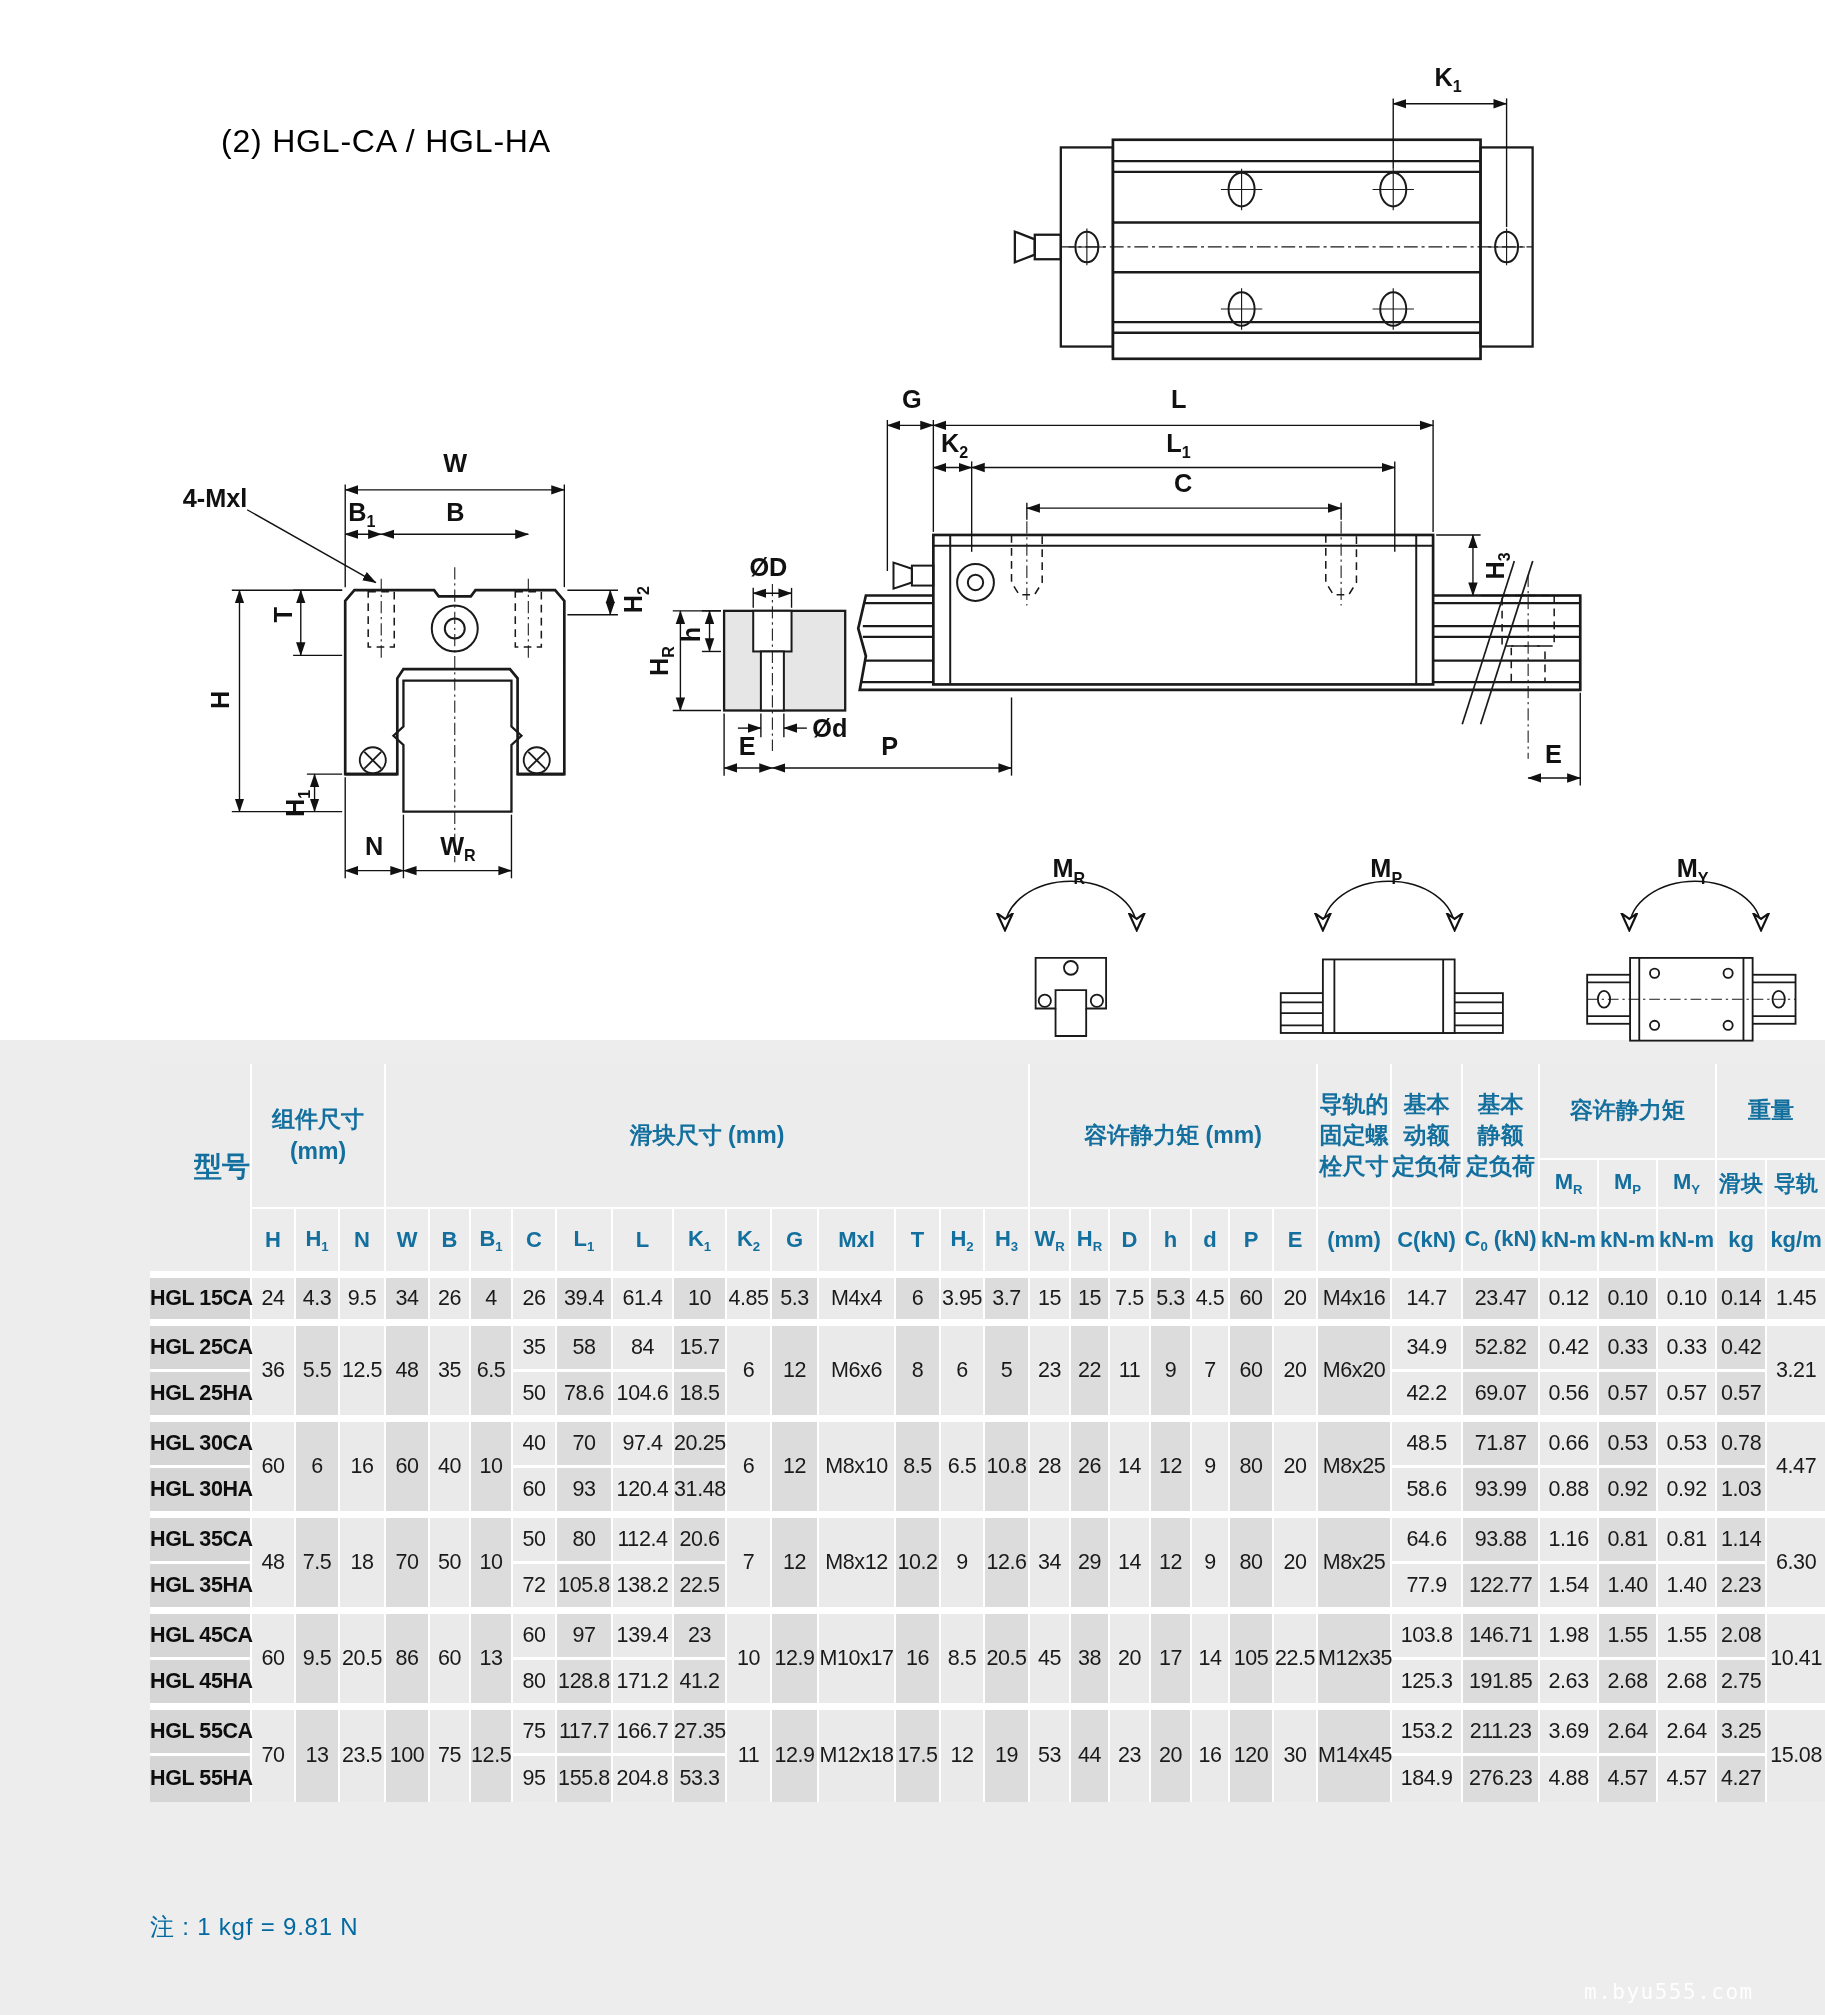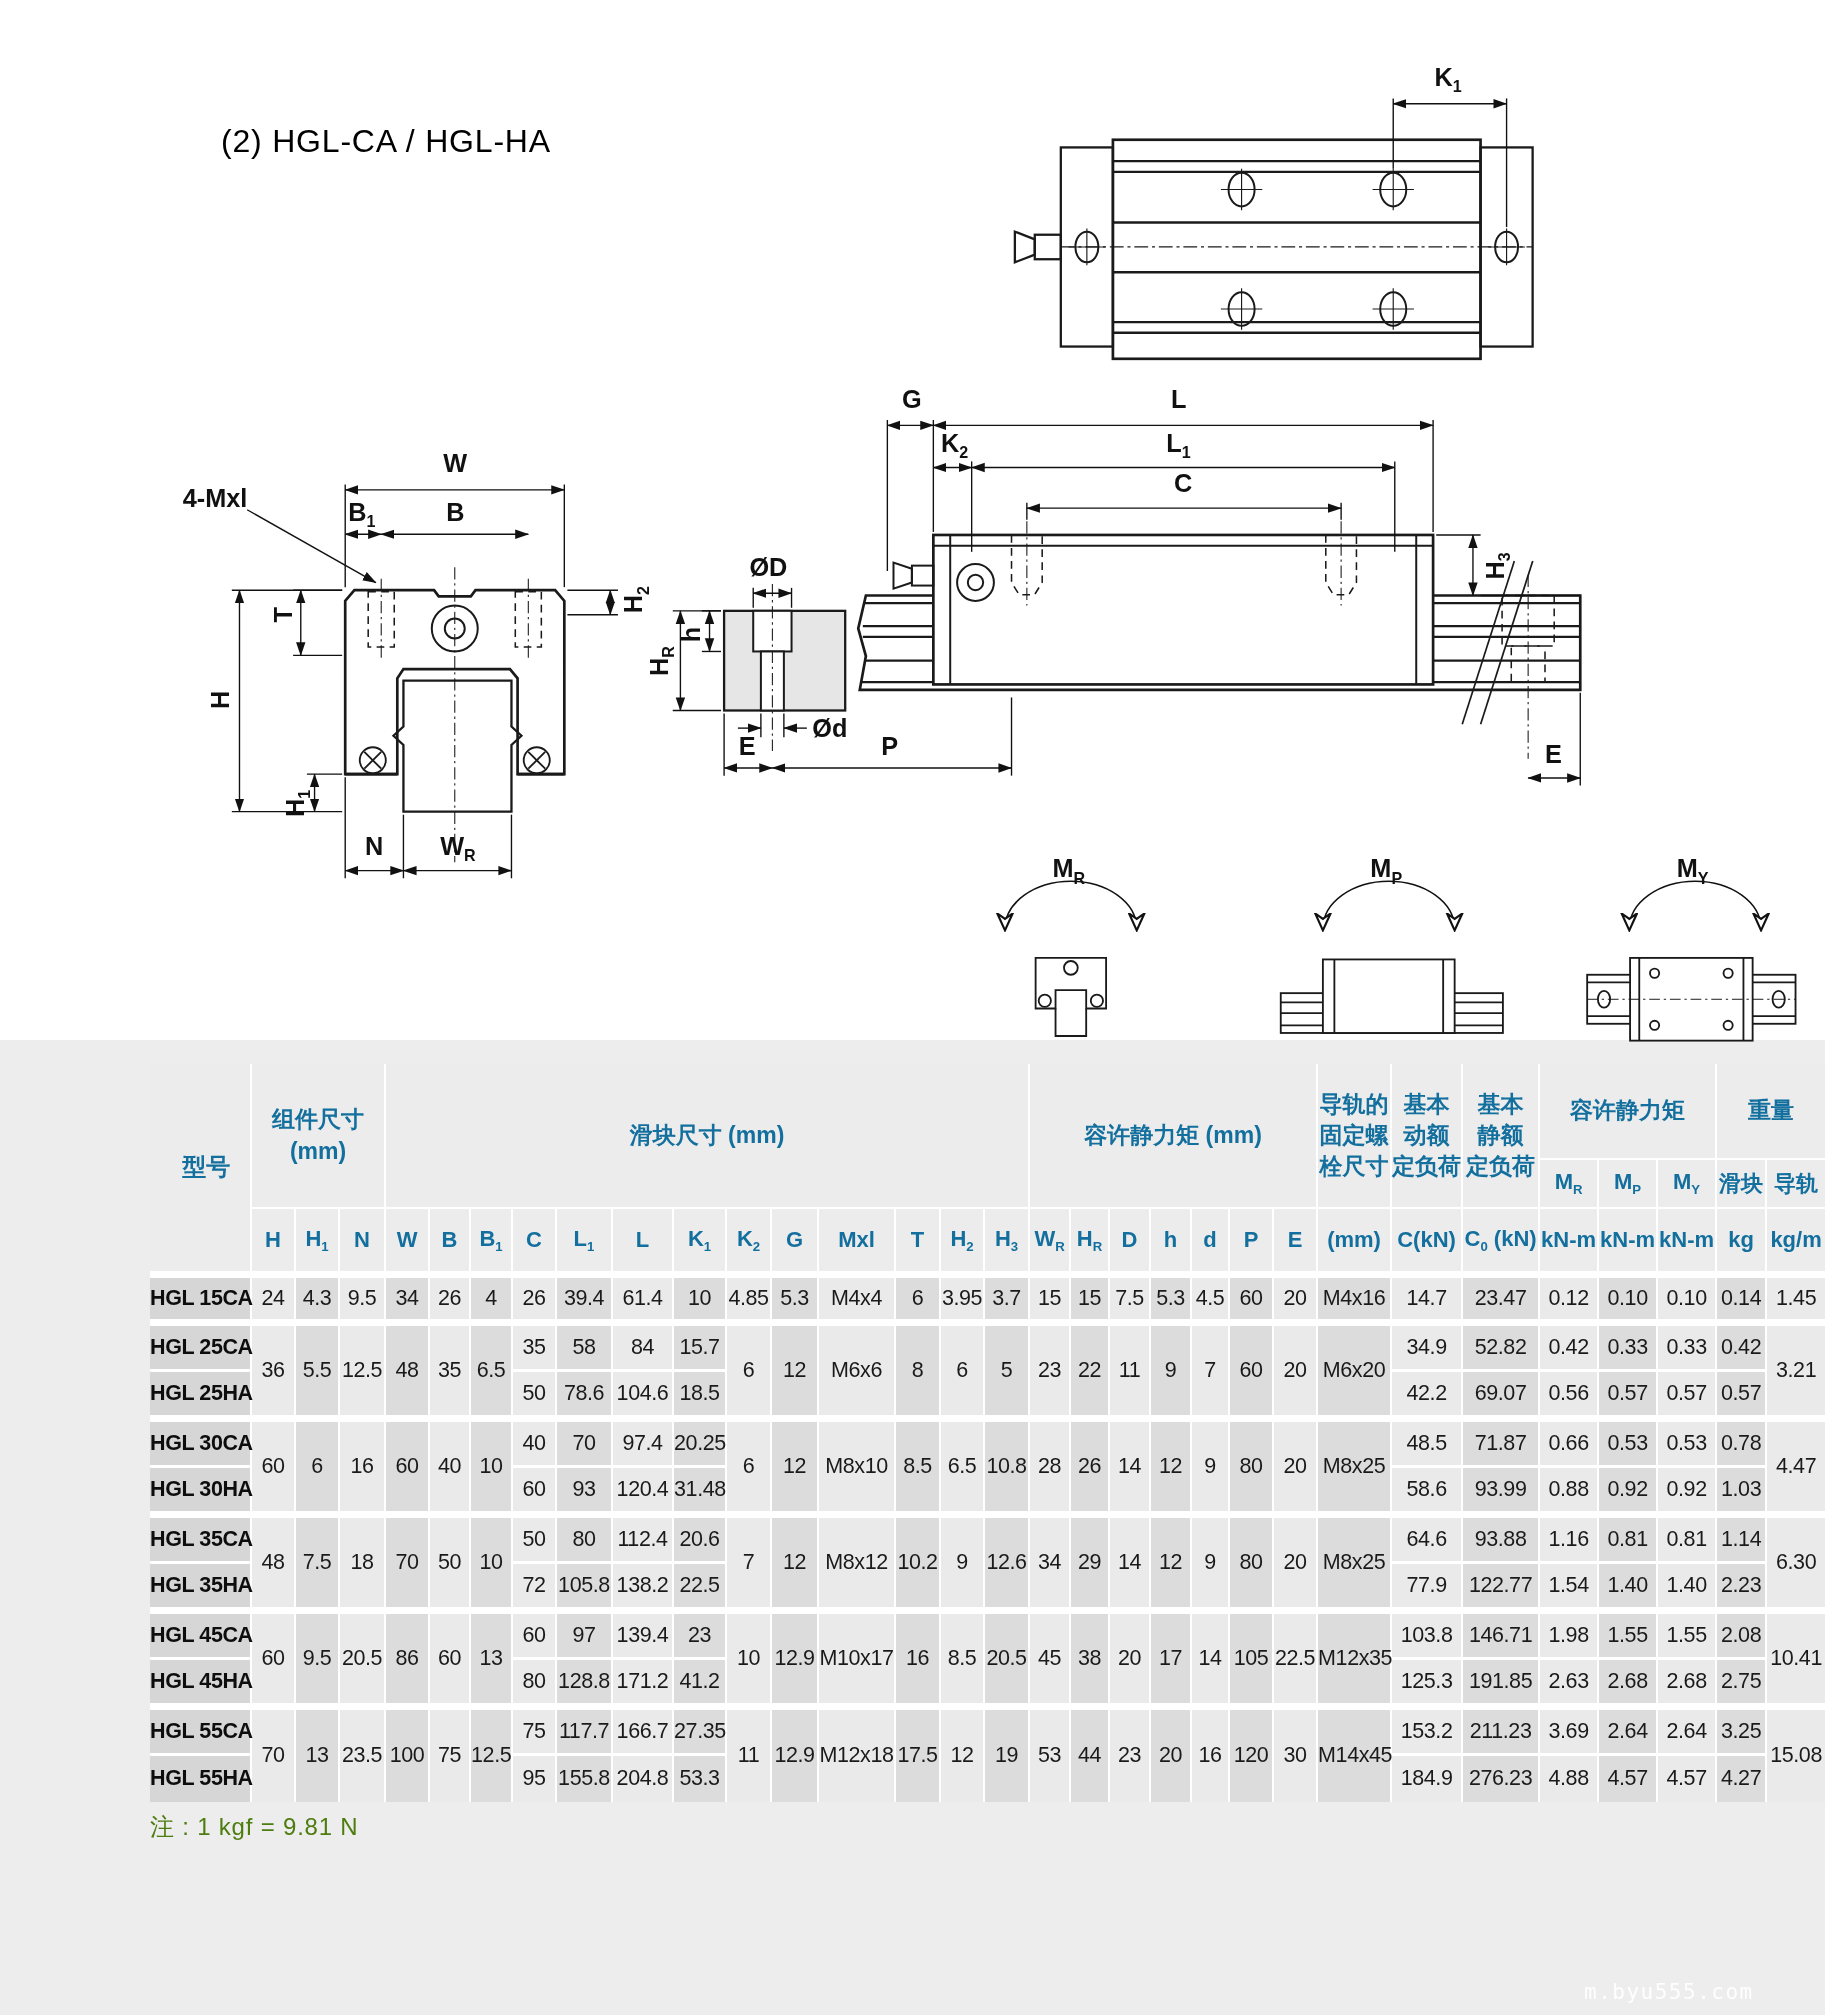--- a/index.html
+++ b/index.html
@@ -5,40 +5,40 @@
   html,body{margin:0;padding:0;}
   body{
     width:1826px;height:2015px;position:relative;background:#ffffff;
     font-family:"Liberation Sans",sans-serif;color:#1a1a1a;overflow:hidden;
   }
   .gray-band{position:absolute;left:0;top:1040px;width:1826px;height:975px;background:#ededed;}
   .page-title{
     position:absolute;left:221px;top:123px;font-size:32px;font-weight:400;
     letter-spacing:0.8px;color:#000;
   }
-  .note{position:absolute;left:150px;top:1811px;font-size:24px;color:#4d7c0f;letter-spacing:0.8px;}
+  .note{position:absolute;left:150px;top:1911px;font-size:24px;color:#0369a1;letter-spacing:0.8px;}
   .watermark{position:absolute;left:1584px;top:1980px;font-size:21px;color:#ffffff;
     font-family:"DejaVu Sans Mono",monospace;letter-spacing:1.5px;opacity:.95;}
   svg{position:absolute;}
   svg text{font-family:"Liberation Sans",sans-serif;fill:#111;}
   .dimtxt{font-size:33px;font-weight:600;}
   .dimtxt-s{font-size:21px;font-weight:600;}
 
   
   table.spec{
     position:absolute;left:150px;top:1064px;width:1599px;
     border-collapse:collapse;border-style:hidden;table-layout:fixed;
   }
   table.spec th,table.spec td{
     border:2.3px solid #ffffff;padding:0;text-align:center;vertical-align:middle;
     font-size:21.5px;letter-spacing:-0.4px;white-space:nowrap;
   }
   table.spec th{background:#ececec;color:#136f9e;font-weight:600;font-size:22px;letter-spacing:0;}
   table.spec th.grp{font-size:23px;line-height:1.35;white-space:normal;}
-  table.spec th.model-h{text-align:center;padding-left:12.3px;font-size:24px;}
+  table.spec th.model-h{text-align:right;padding-left:12.3px;font-size:28px;}
   table.spec sub{font-size:60%;}
   tr.hA{height:95px;} tr.hB{height:49px;} tr.hC{height:66px;}
   tr.dr{height:48px;}
   td.m{background:#d6d6d6;text-align:left;padding-left:7px;font-weight:700;font-size:21.5px;color:#0d0d0d;}
   td.lo{background:#eaeaea;}
   td.hi{background:#dcdcdc;}
   tr.gs td, tr.gs th{border-top-width:7.7px;}
   tr.ps td{border-top-width:3.8px;}
   tr.hC th{border-bottom-width:7.7px;}
 </style>

